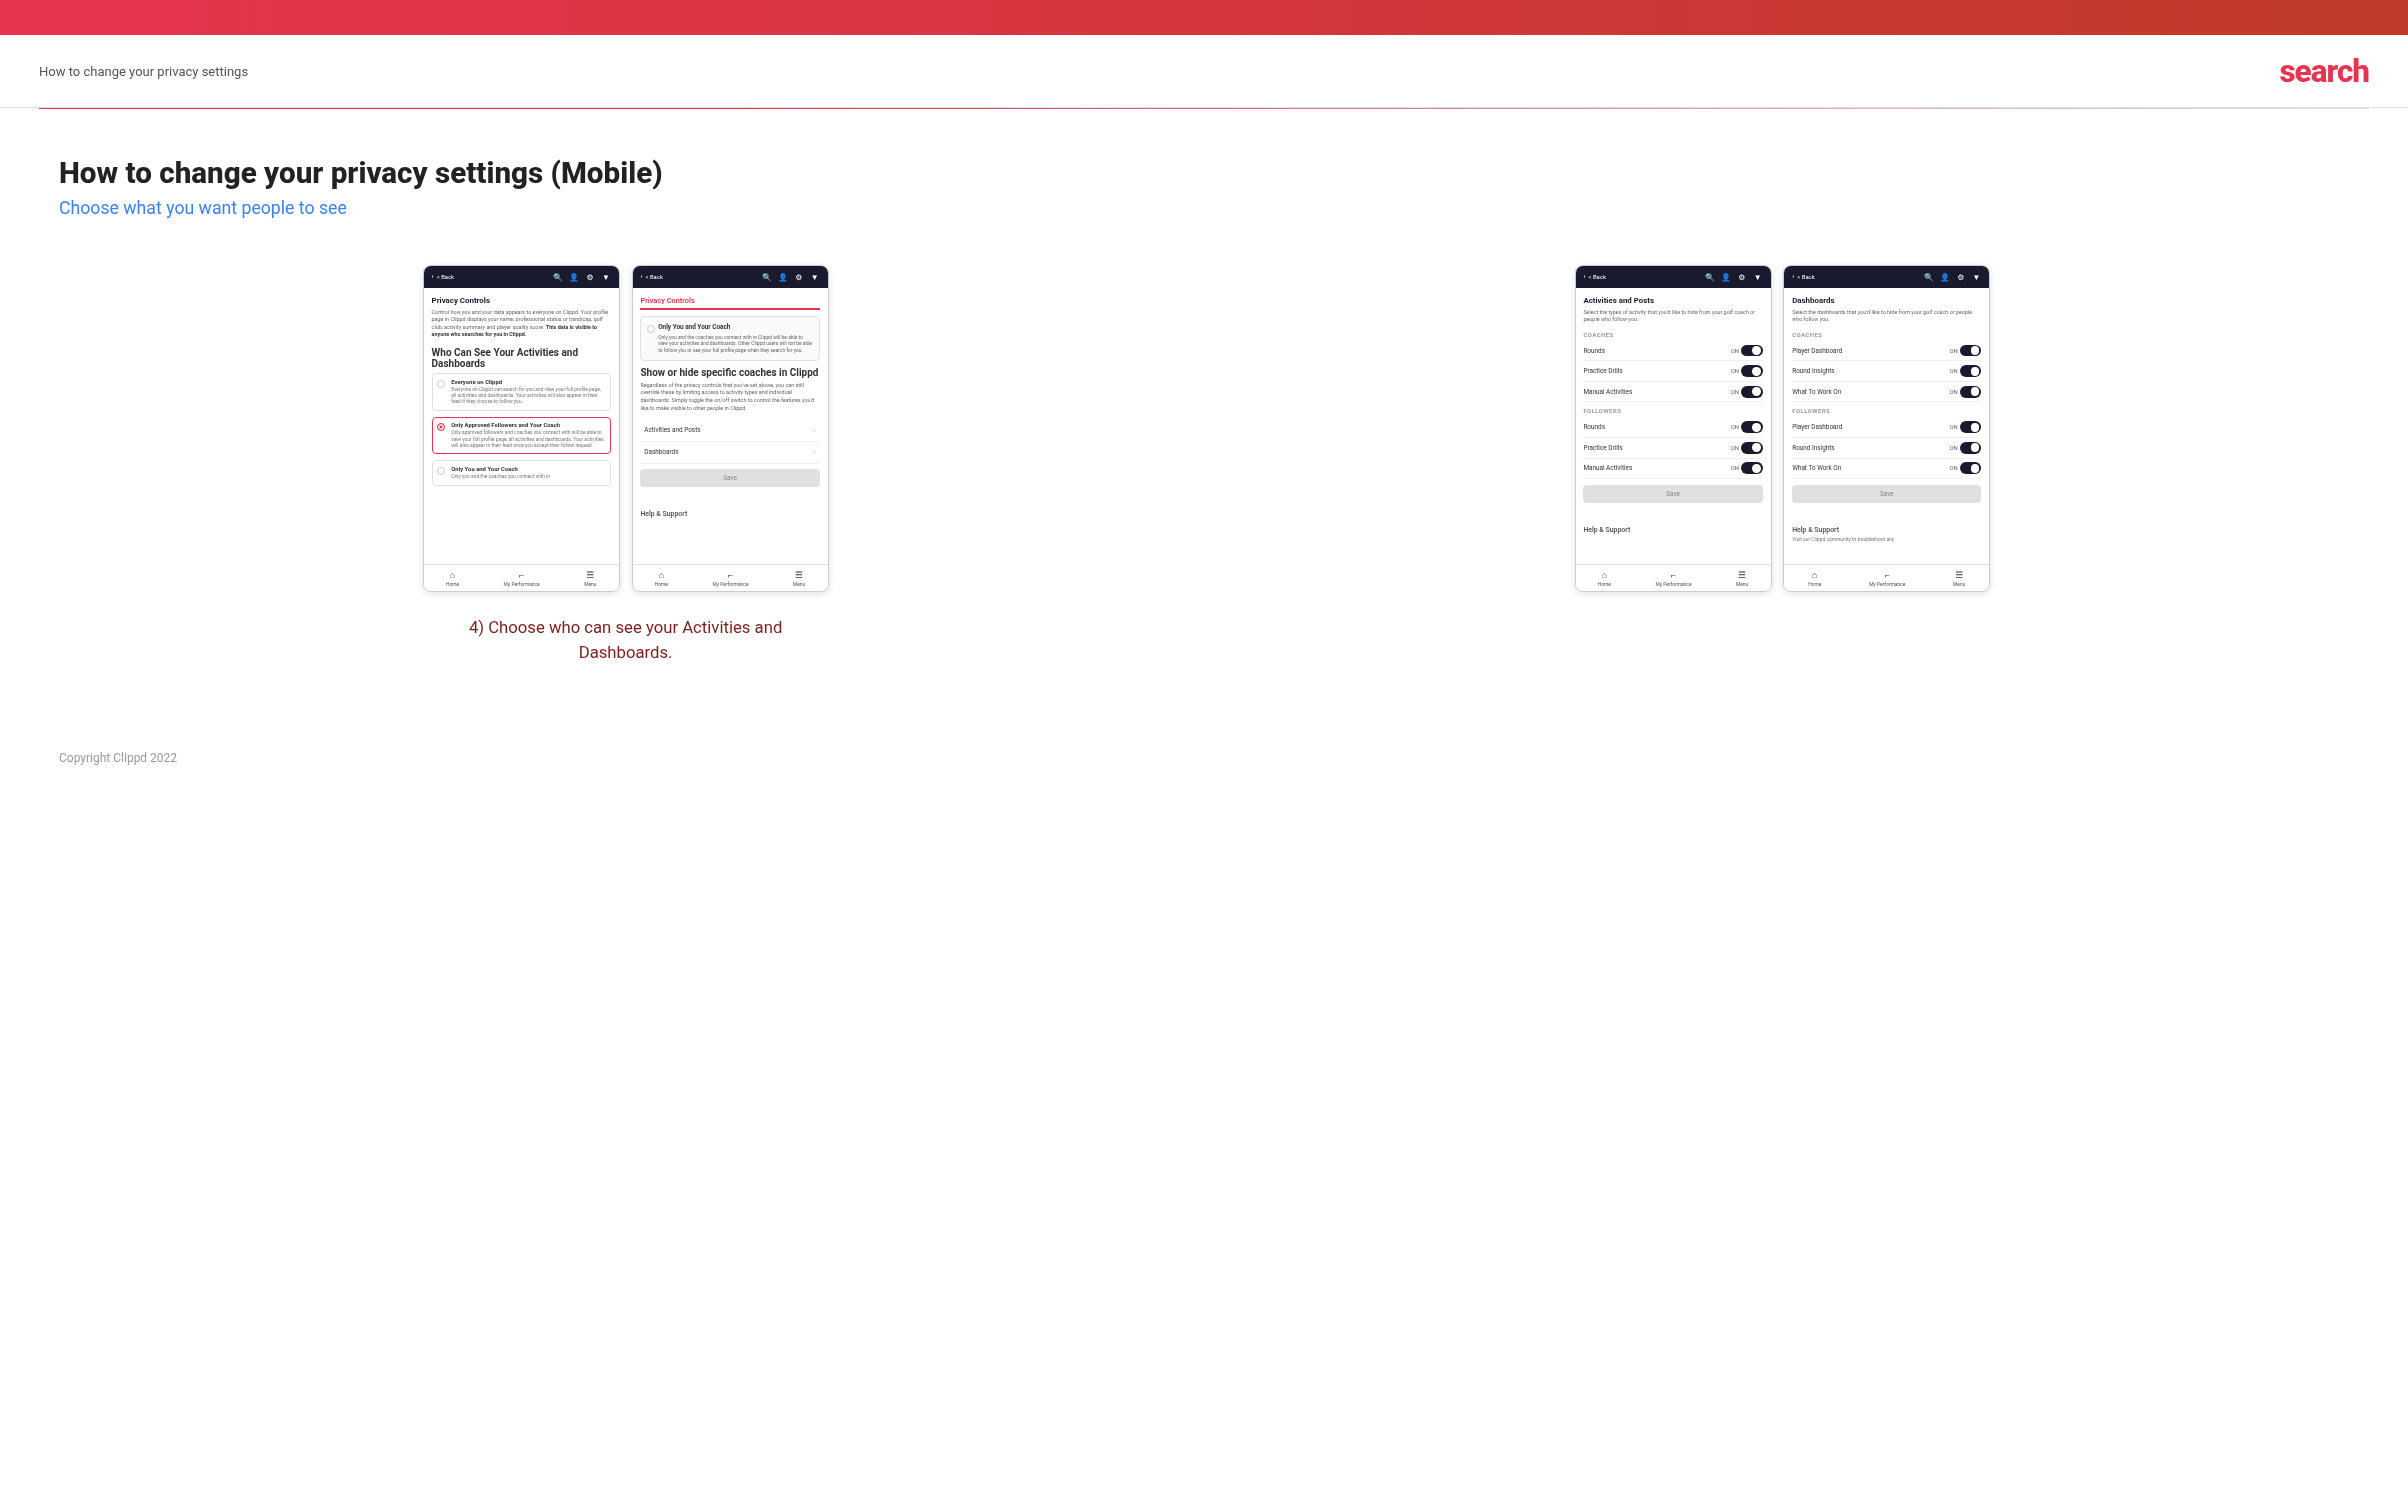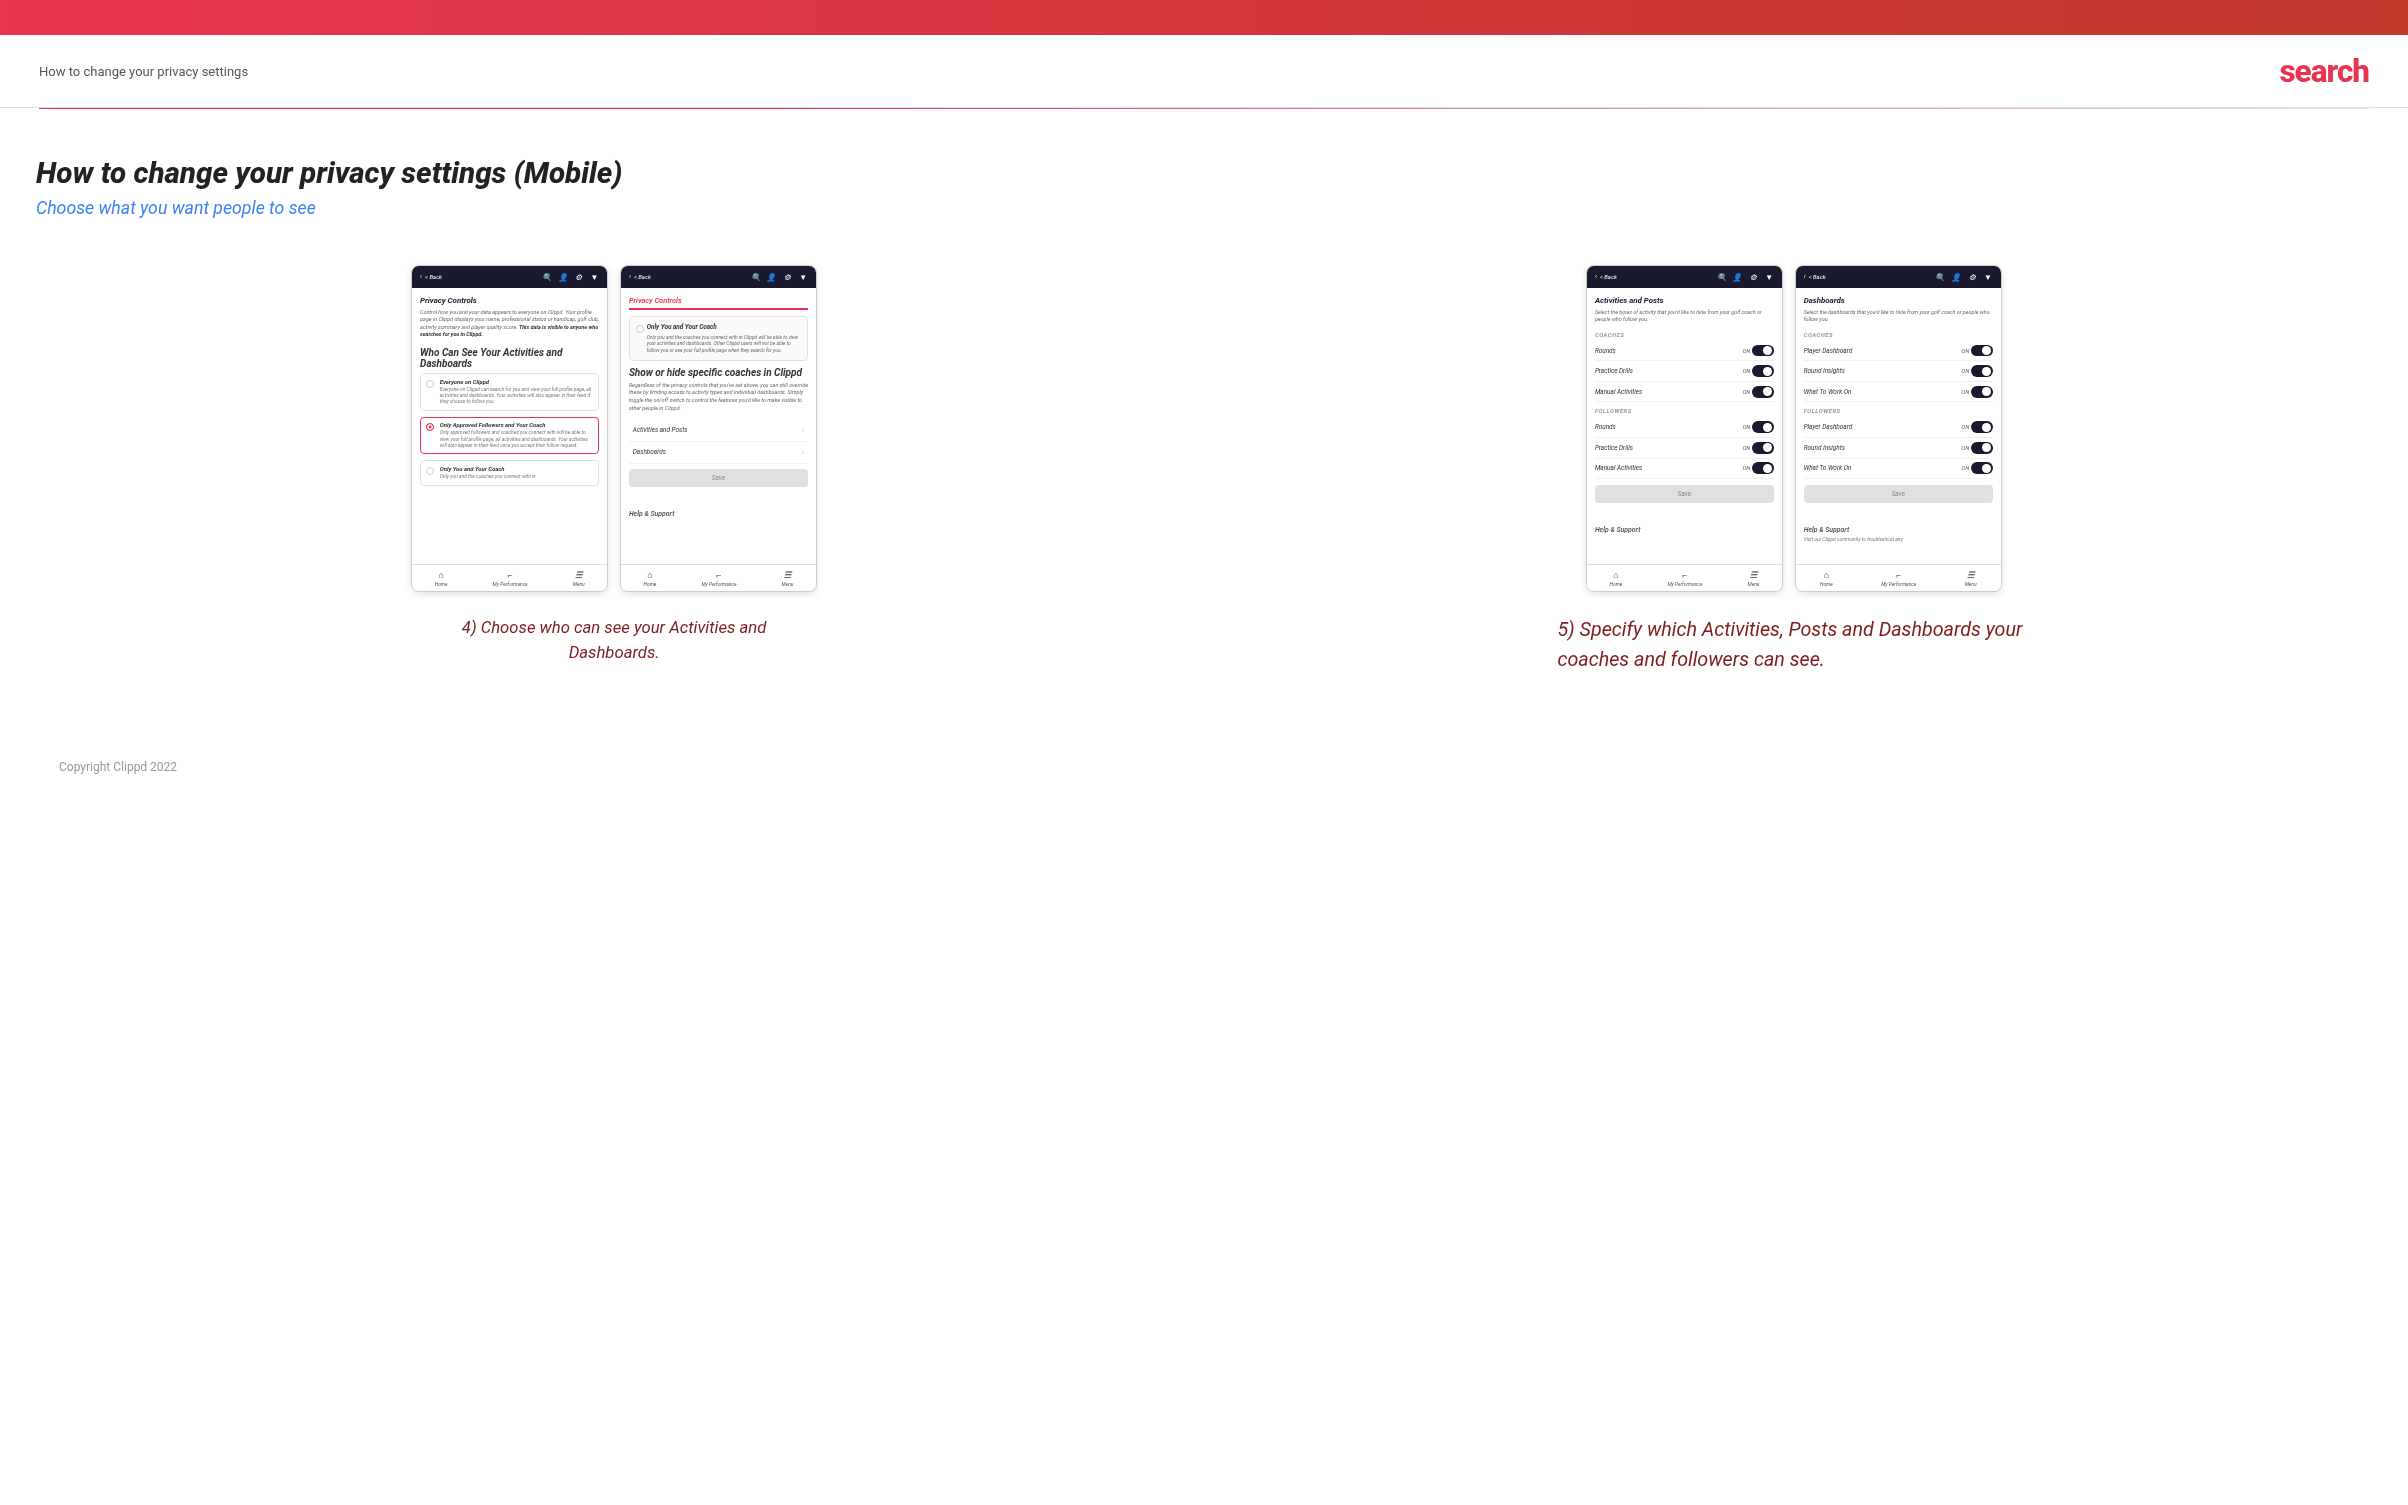--- a/index.html
+++ b/index.html
@@ -25,22 +25,21 @@
     }
 
     .logo {
       font-size: 31.5px;
       font-weight: 800;
       color: #e8344e;
       letter-spacing: -1px;
     }
 
     .main-content {
-      padding: 47px 36px;
-      font-style: italic;
+      padding: 47px 59px;
     }
 
     .page-heading {
       font-size: 29.6px;
       font-weight: 800;
       color: #222;
       margin-bottom: 7.9px;
     }
 
     .page-subheading {
@@ -696,21 +695,20 @@
             </div>
             <div class="bottom-nav-item">
               <span class="bottom-nav-icon">☰</span>
               <span class="bottom-nav-label">Menu</span>
             </div>
           </div>
         </div>
 
       </div>
 
-      <div class="caption caption-large">5) Specify which Activities, Posts and Dashboards your  coaches and followers can see.</div>
     </div>
 
   </div>
 </div>
 
 <div class="footer">
   <span>Copyright Clippd 2022</span>
 </div>
 
 

